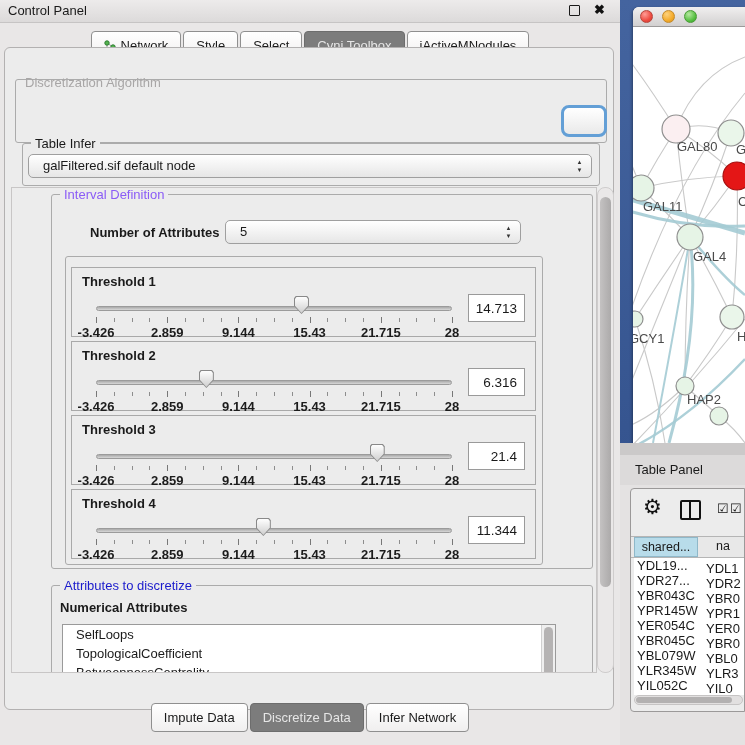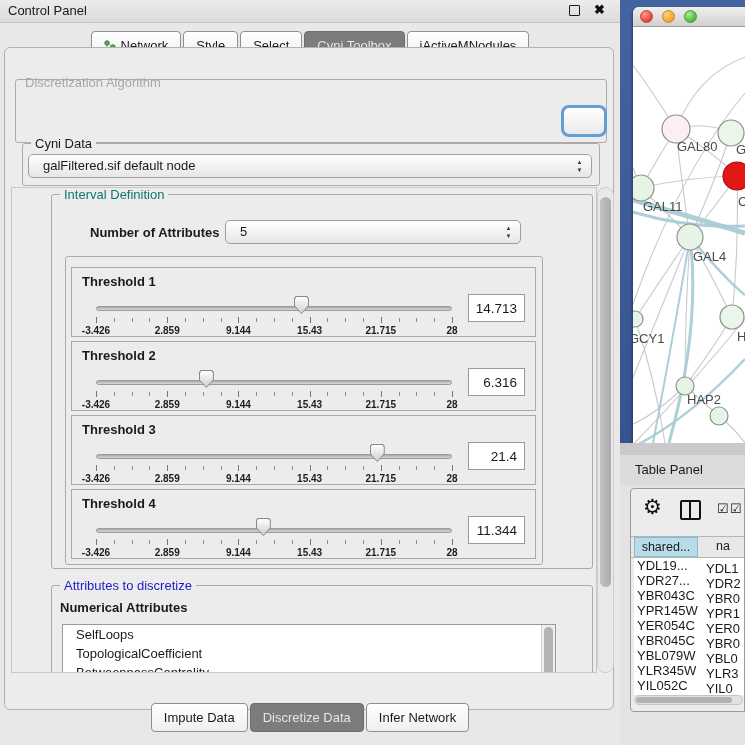--- a/index.html
+++ b/index.html
@@ -13,21 +13,21 @@
   .close-ic{position:absolute;right:15px;top:2px;font-size:13px;font-weight:bold;color:#111;}
   .tabbar{position:absolute;left:0;width:620px;display:flex;justify-content:center;gap:2px;}
   .toptabs{top:31px;} .bottabs{top:703px;}
   .tab{height:21px;line-height:21px;padding:3px 12px;background:linear-gradient(#ffffff,#f0efef);
        border:1px solid #8f8f8f;border-radius:4px;font-size:13px;display:flex;align-items:center;gap:5px;cursor:default;}
   .tab.sel{background:#7c7c7c;color:#e6e6e6;border-color:#6d6d6d;}
   .nticon{display:inline-block;width:12px;height:14px;}
   .mainp{position:absolute;left:4px;top:47px;width:610px;height:663px;background:#ececec;border:1px solid #b3b1b1;border-radius:6px;box-sizing:border-box;}
   .grp{position:absolute;border:1px solid #ababab;border-radius:3px;}
   .gt{position:absolute;top:-8px;left:8px;background:#ececec;padding:0 4px;font-size:13px;white-space:nowrap;}
-  .gt.green{color:#0f766e;} .gt.blue{color:#1a1acc;}
+  .gt.green{color:#8b5cf6;} .gt.blue{color:#1a1acc;}
   .dimlbl{position:absolute;left:20px;top:27px;font-size:13px;color:#a8a6a6;z-index:1;}
   .fcombo{position:absolute;left:556px;top:57px;width:40px;height:26px;border:3px solid #639fd6;border-radius:8px;background:linear-gradient(#fff,#e9e9e9);z-index:2;}
   .combo{position:absolute;background:linear-gradient(#ffffff,#e6e6e6);border:1px solid #9f9f9f;border-radius:5px;font-size:13px;box-sizing:border-box;}
   .combo .cv{position:absolute;left:14px;top:0;line-height:22px;white-space:nowrap;}
   .step{position:absolute;right:6px;top:3px;width:11px;text-align:center;font-size:6px;line-height:8px;color:#333;}
   
   .popup{position:absolute;left:14px;top:84px;width:563px;height:53px;background:#fff;border:1px solid #b8b8b8;box-shadow:0 3px 9px rgba(0,0,0,.35);z-index:10;}
   .popup .hint{height:16px;padding-top:3px;text-align:center;color:#bdbdbd;font-size:13px;}
   .popup .it{height:17px;line-height:17px;padding-left:4px;font-size:13px;}
   .popup .it.b{font-weight:bold;}
@@ -39,21 +39,21 @@
   .thrp{position:absolute;left:5px;width:465px;height:70px;border:1px solid #a9a9a9;background:#ececec;box-sizing:border-box;}
   .thl{position:absolute;left:10px;top:6px;font-weight:bold;font-size:13px;}
   .sld{position:absolute;left:24px;top:36px;width:356px;height:32px;}
   .trk{position:absolute;left:0;top:2px;width:100%;height:5px;background:linear-gradient(#a9a9a9,#d8d8d8);border:1px solid #9b9b9b;border-radius:4px;box-sizing:border-box;}
   .thumb{position:absolute;top:-8px;width:15px;height:18px;margin-left:-7.5px;z-index:2;
          clip-path:polygon(12% 0,88% 0,100% 12%,100% 55%,50% 100%,0 55%,0 12%);background:#898989;}
   .thumb::after{content:"";position:absolute;left:1px;top:1px;right:1px;bottom:1px;
          clip-path:polygon(12% 0,88% 0,100% 12%,100% 55%,50% 100%,0 55%,0 12%);background:linear-gradient(#fefefe,#cfcfcf);}
   .tick{position:absolute;width:1px;background:#777;}
   .tick.maj{top:13px;height:6px;} .tick.min{top:14px;height:4px;background:#8d8d8d;}
-  .tlb{position:absolute;top:21px;transform:translateX(-50%);font-size:10px;font-weight:bold;color:#1c1c1c;white-space:nowrap;}
+  .tlb{position:absolute;top:21px;transform:translateX(-50%);font-size:13px;font-weight:bold;color:#1c1c1c;white-space:nowrap;}
   .vbox{position:absolute;left:396px;top:26px;width:57px;height:28px;background:#fff;border:1px solid #9a9a9a;
         font-size:13.5px;text-align:right;line-height:28px;padding-right:7px;box-sizing:border-box;}
   .attrhead{position:absolute;left:8px;top:14px;font-weight:bold;font-size:13px;}
   .listbox{position:absolute;left:10px;top:38px;width:494px;height:120px;background:#fff;border:1px solid #9a9a9a;box-sizing:border-box;overflow:hidden;}
   .listbox .li{height:19px;line-height:19px;padding-left:13px;font-size:13px;white-space:nowrap;}
   .lsb{position:absolute;right:0;top:0;width:13px;height:100%;background:#efefef;border-left:1px solid #d0d0d0;}
   .lsb .th{position:absolute;left:1.5px;top:2px;width:9px;height:52px;background:#b5b3b3;border-radius:5px;}
   .astrip{position:absolute;left:1px;right:1px;bottom:10px;height:28px;background:#e4e2e2;border-top:1px solid #cac8c8;}
   .applyb{position:absolute;left:50%;top:3px;transform:translateX(-50%);width:66px;height:22px;
           background:linear-gradient(#ffffff,#e7e7e7);border:1px solid #8d8d8d;border-radius:5px;
@@ -123,21 +123,21 @@
       </div>
     </div>
 
   <div class="mainp">
 
     <span class="dimlbl">Discretization Algorithm</span>
     <div class="grp" style="left:10px;top:31px;width:590px;height:62px;"></div>
     <div class="fcombo"></div>
 
     <div class="grp" style="left:17px;top:95px;width:576px;height:41px;">
-      <span class="gt">Cyni Data</span>
+      <span class="gt">Table Infer</span>
       <div class="combo" style="left:5px;top:10px;width:564px;height:24px;">
         <span class="cv">galFiltered.sif default node</span>
         <span class="step">
           <span>▲</span><br>
           <span>▼</span>
         </span>
       </div>
     </div>
 
     <div class="vp">

